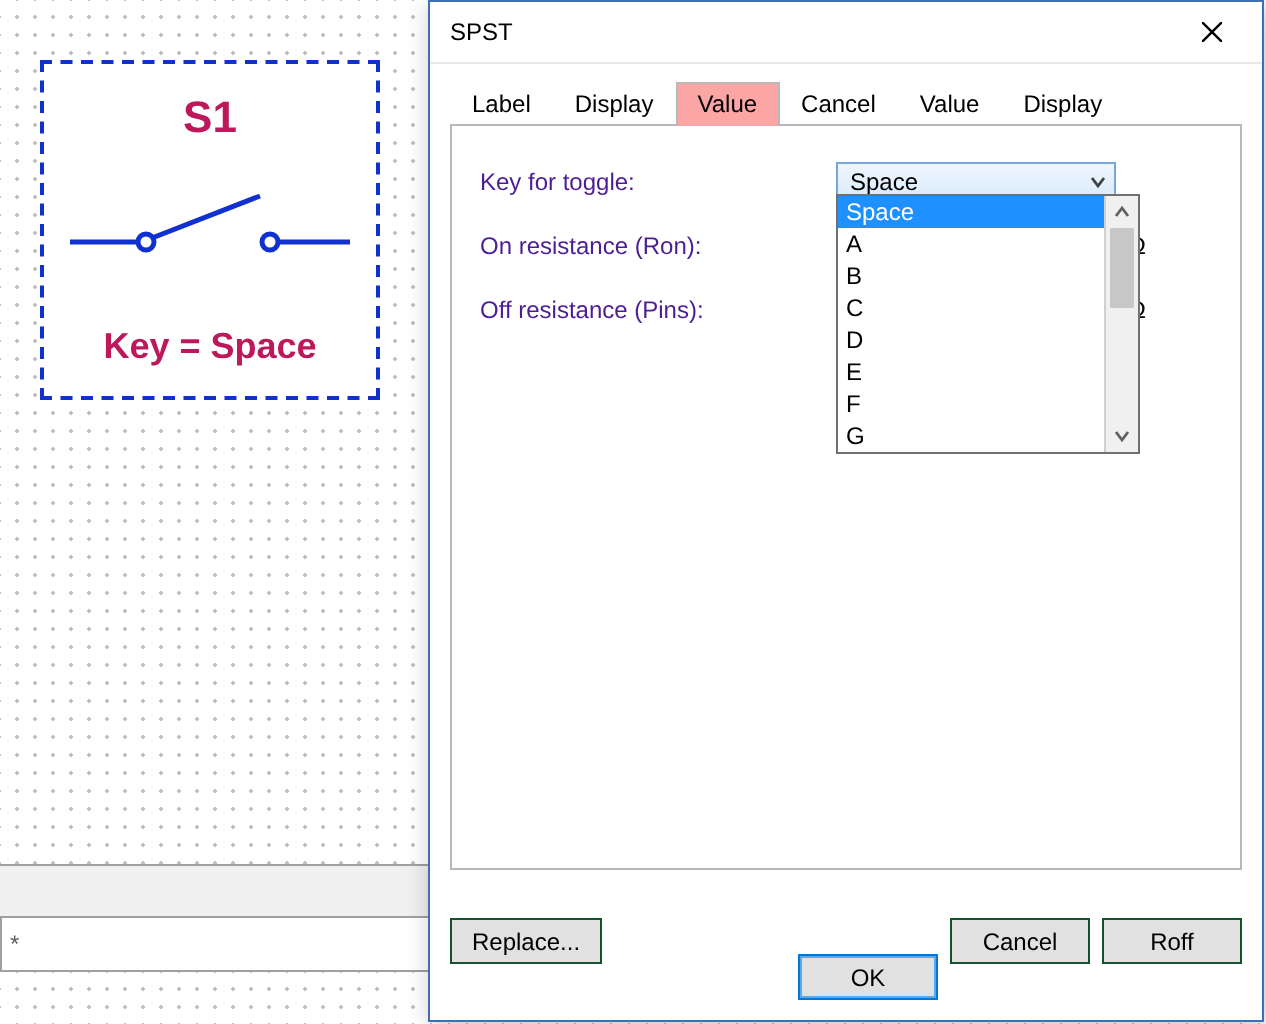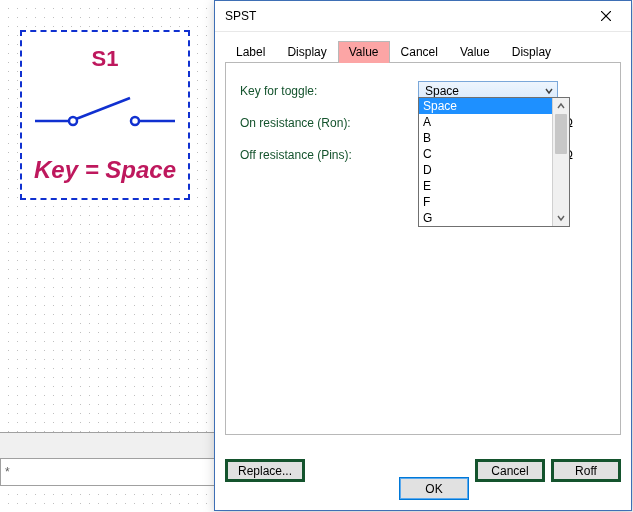--- a/index.html
+++ b/index.html
@@ -60,24 +60,23 @@
     align-items: center;
     color: #be185d;
     font-weight: bold;
     font-family: Arial, sans-serif;
   }
   .comp-title {
     font-size: 22px;
     margin-top: 14px;
   }
   .comp-key {
-    font-size: 24px;
+    font-size: 18px;
     margin-top: auto;
     margin-bottom: 14px;
-    font-style: italic;
   }
   .comp-svg {
     margin-top: 14px;
     width: 140px;
     height: 50px;
   }
   
   .dialog {
     position: absolute;
     left: 214px;
@@ -151,21 +150,21 @@
     min-height: 0;
   }
   .form-row {
     display: flex;
     align-items: center;
     height: 28px;
     margin-bottom: 4px;
   }
   .form-row label {
     flex: 0 0 178px;
-    color: #14532d;
+    color: #4c1d95;
   }
   .form-row .unit {
     margin-left: 6px;
     color: #000;
   }
   .combo {
     position: relative;
     width: 140px;
     height: 21px;
     border: 1px solid #7aa7d9;
@@ -239,21 +238,21 @@
   .btnrow {
     display: flex;
     align-items: center;
     padding: 6px 10px 10px 10px;
     gap: 6px;
   }
   .btn {
     height: 23px;
     min-width: 70px;
     padding: 0 10px;
-    border: 3px solid #14532d;
+    border: 1px solid #14532d;
     background: #e1e1e1;
     font-size: 12px;
     font-family: inherit;
     cursor: default;
     box-sizing: border-box;
   }
   .btn.default {
     border: 1px solid #0078d7;
     box-shadow: inset 0 0 0 1px #5aa9ee;
     margin-top: 36px;

